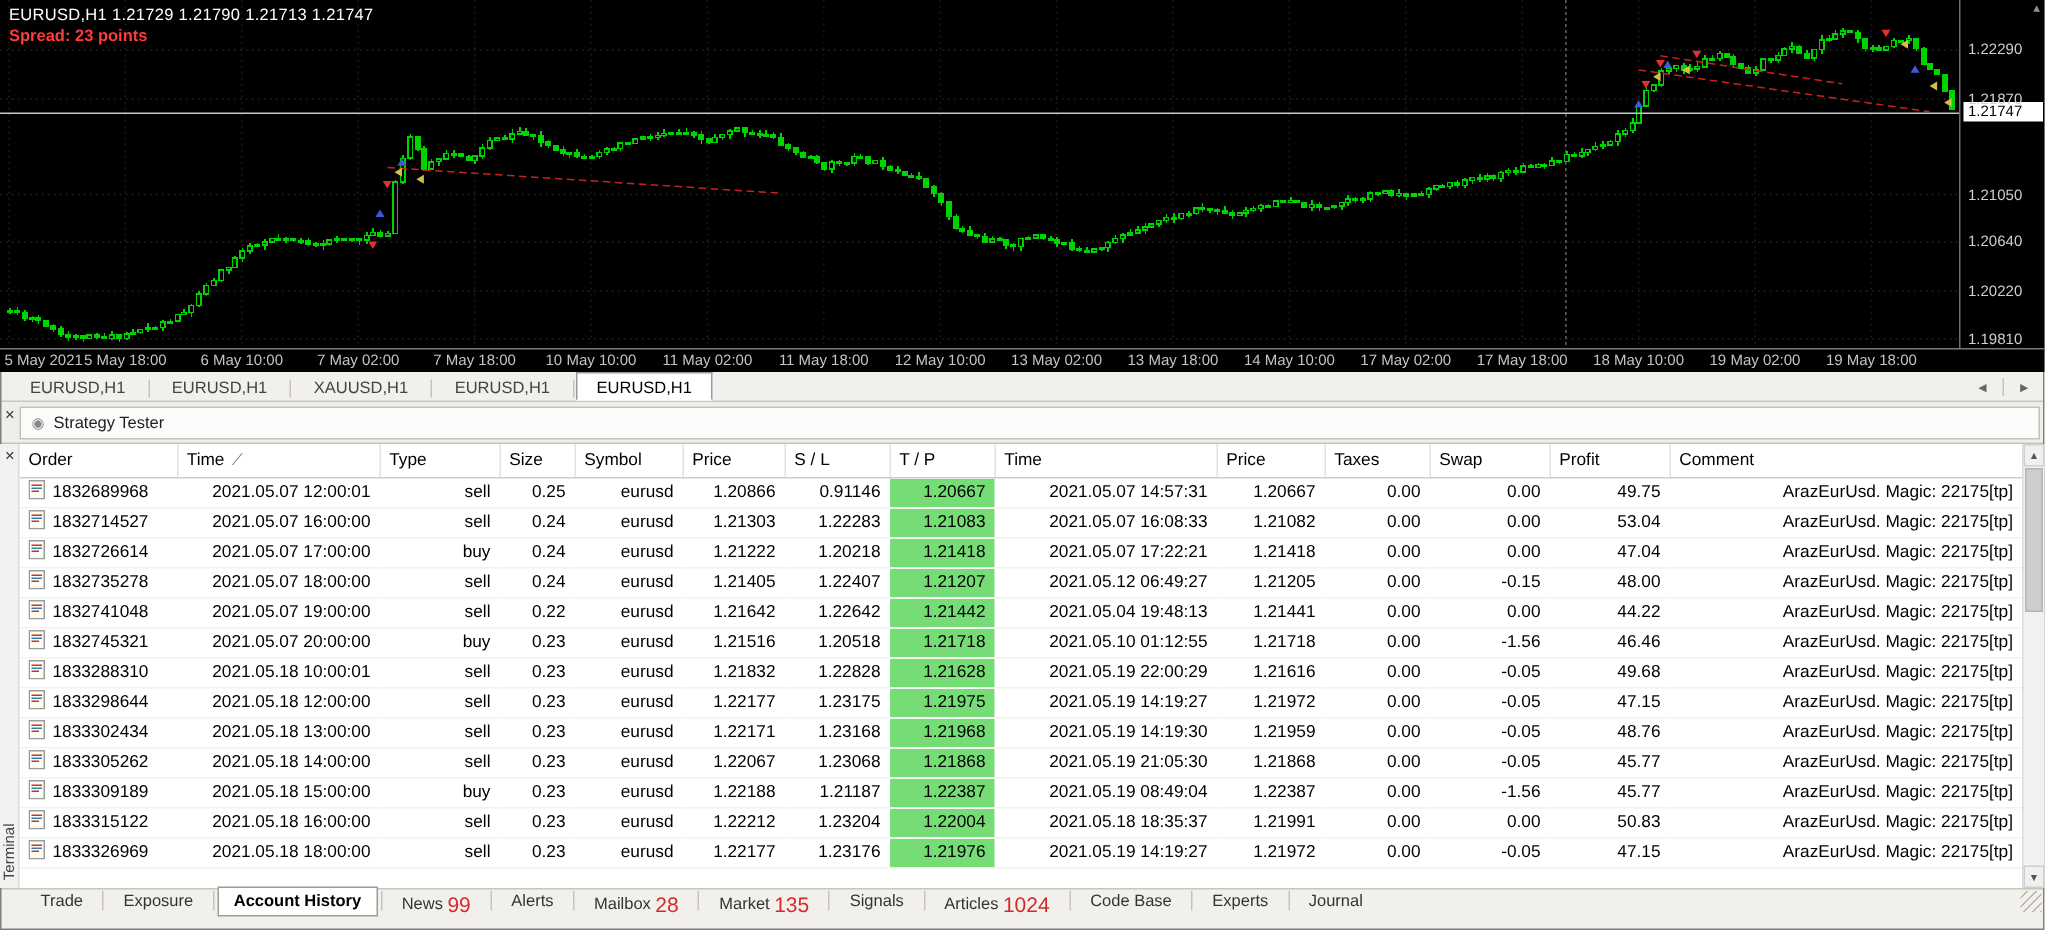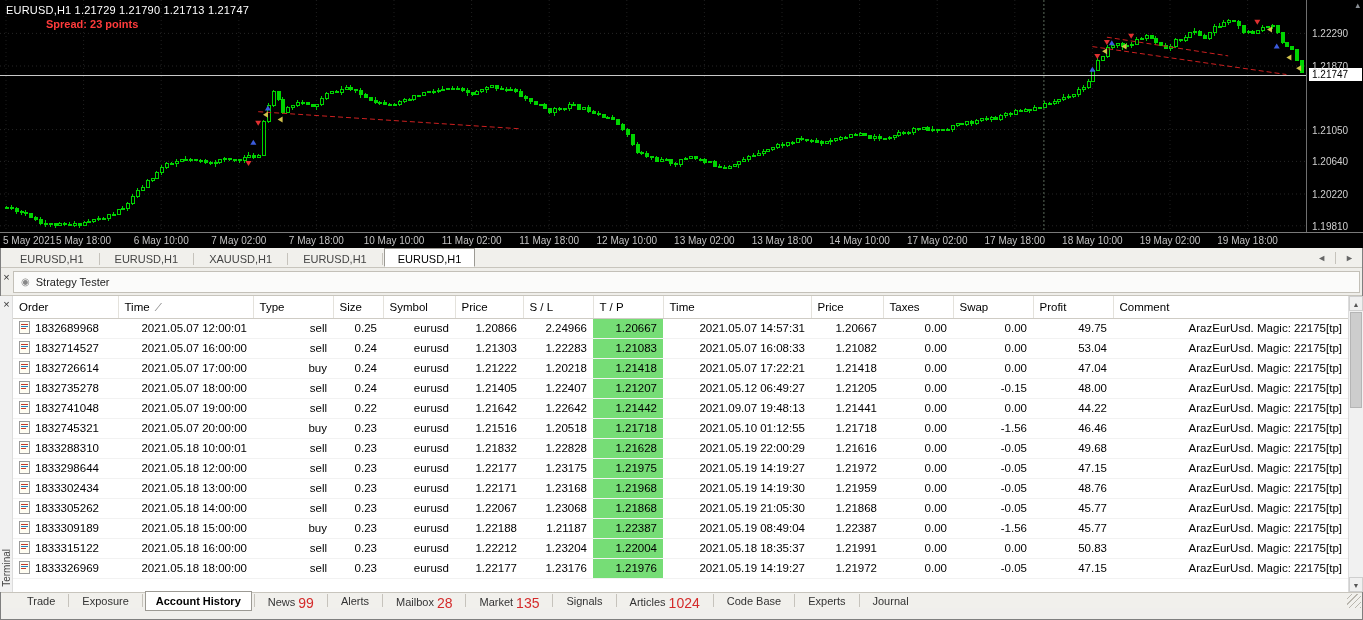--- a/index.html
+++ b/index.html
@@ -5,21 +5,21 @@
   * { margin:0; padding:0; box-sizing:border-box; }
   html,body { width:1363px; height:620px; overflow:hidden; background:#d4d0c8;
               font-family:"Liberation Sans", sans-serif; }
   .app { position:relative; width:1363px; height:620px; background:#f0efec;
          outline:1px solid #7f7f7f; outline-offset:-1px; }
 
   
   .chart-area { position:relative; width:1363px; height:248px; background:#000; }
   #chart-svg { position:absolute; left:0; top:0; }
   .ohlc { position:absolute; left:6px; top:4px; color:#fff; font-size:11px; letter-spacing:0.2px; }
-  .spread { position:absolute; left:6px; top:18px; color:#ff3b3b; font-size:11px; font-weight:bold;margin-left:40px; }
+  .spread { position:absolute; left:6px; top:18px; color:#ff3b3b; font-size:11px; font-weight:bold; }
   .price-scale { position:absolute; left:1306px; top:0; width:57px; height:232px;
                  border-left:1px solid #6f6f6f; background:#000; }
   .plabel { position:absolute; left:5px; color:#cfcfcf; font-size:10px; white-space:nowrap; }
   .bid-box { position:absolute; left:2px; width:53px; height:13px; background:#ffffff; color:#000;
              font-size:10px; line-height:13px; padding-left:3px; }
   .scale-marker { position:absolute; right:3px; top:0px; color:#8a8f95; font-size:9px; }
   .time-axis { position:absolute; left:0; top:232px; width:1363px; height:16px;
                border-top:1px solid #7a7a7a; background:#000; }
   .tlabel { position:absolute; top:2px; color:#c4c4c4; font-size:10px; white-space:nowrap; }
 
@@ -775,21 +775,21 @@
                     <rect x="0.5" y="0.5" width="10" height="12" fill="#fffdf2" stroke="#9a9a9a"></rect>
                     <line x1="2" y1="3.5" x2="9" y2="3.5" stroke="#c0392b"></line>
                     <line x1="2" y1="5.5" x2="9" y2="5.5" stroke="#2980b9"></line>
                     <line x1="2" y1="7.5" x2="7" y2="7.5" stroke="#c0392b"></line>
                   </svg></span>1832689968</td>
               <td>2021.05.07 12:00:01</td>
               <td>sell</td>
               <td>0.25</td>
               <td>eurusd</td>
               <td>1.20866</td>
-              <td>2.24966</td>
+              <td>0.91146</td>
               <td class="tp">1.20667</td>
               <td>2021.05.07 14:57:31</td>
               <td>1.20667</td>
               <td>0.00</td>
               <td>0.00</td>
               <td>49.75</td>
               <td>ArazEurUsd. Magic: 22175[tp]</td>
             </tr>
             <tr>
               <td class="left order-cell"><span class="note-icon"><svg width="11" height="13" viewBox="0 0 11 13">
@@ -861,21 +861,21 @@
                     <line x1="2" y1="5.5" x2="9" y2="5.5" stroke="#2980b9"></line>
                     <line x1="2" y1="7.5" x2="7" y2="7.5" stroke="#c0392b"></line>
                   </svg></span>1832741048</td>
               <td>2021.05.07 19:00:00</td>
               <td>sell</td>
               <td>0.22</td>
               <td>eurusd</td>
               <td>1.21642</td>
               <td>1.22642</td>
               <td class="tp">1.21442</td>
-              <td>2021.09.07 19:48:13</td>
+              <td>2021.05.04 19:48:13</td>
               <td>1.21441</td>
               <td>0.00</td>
               <td>0.00</td>
               <td>44.22</td>
               <td>ArazEurUsd. Magic: 22175[tp]</td>
             </tr>
             <tr>
               <td class="left order-cell"><span class="note-icon"><svg width="11" height="13" viewBox="0 0 11 13">
                     <rect x="0.5" y="0.5" width="10" height="12" fill="#fffdf2" stroke="#9a9a9a"></rect>
                     <line x1="2" y1="3.5" x2="9" y2="3.5" stroke="#c0392b"></line>

